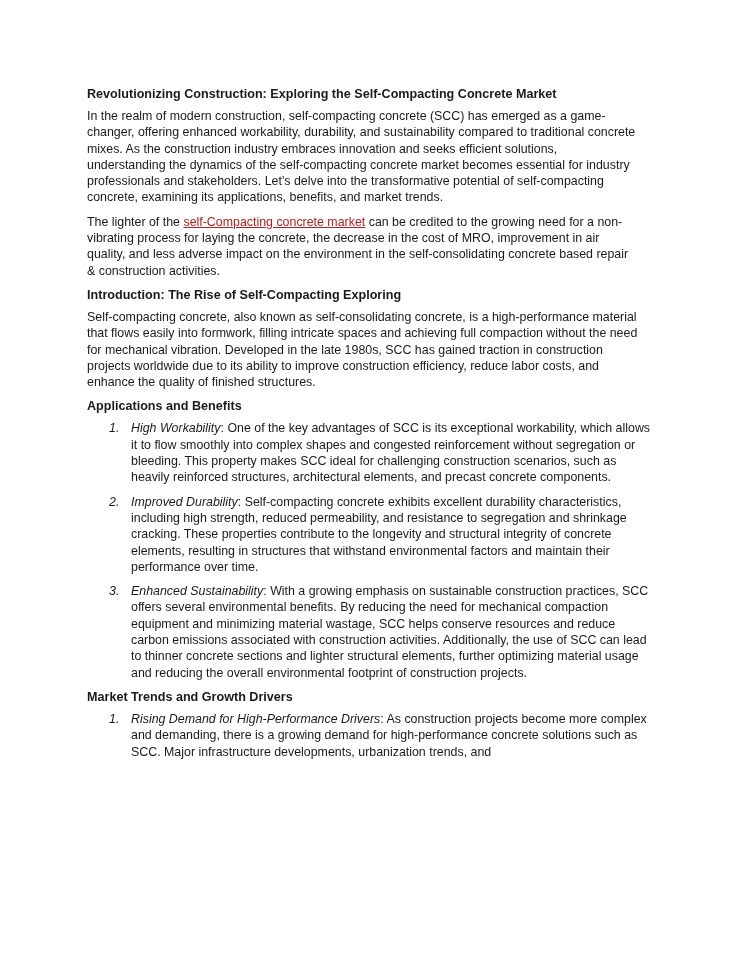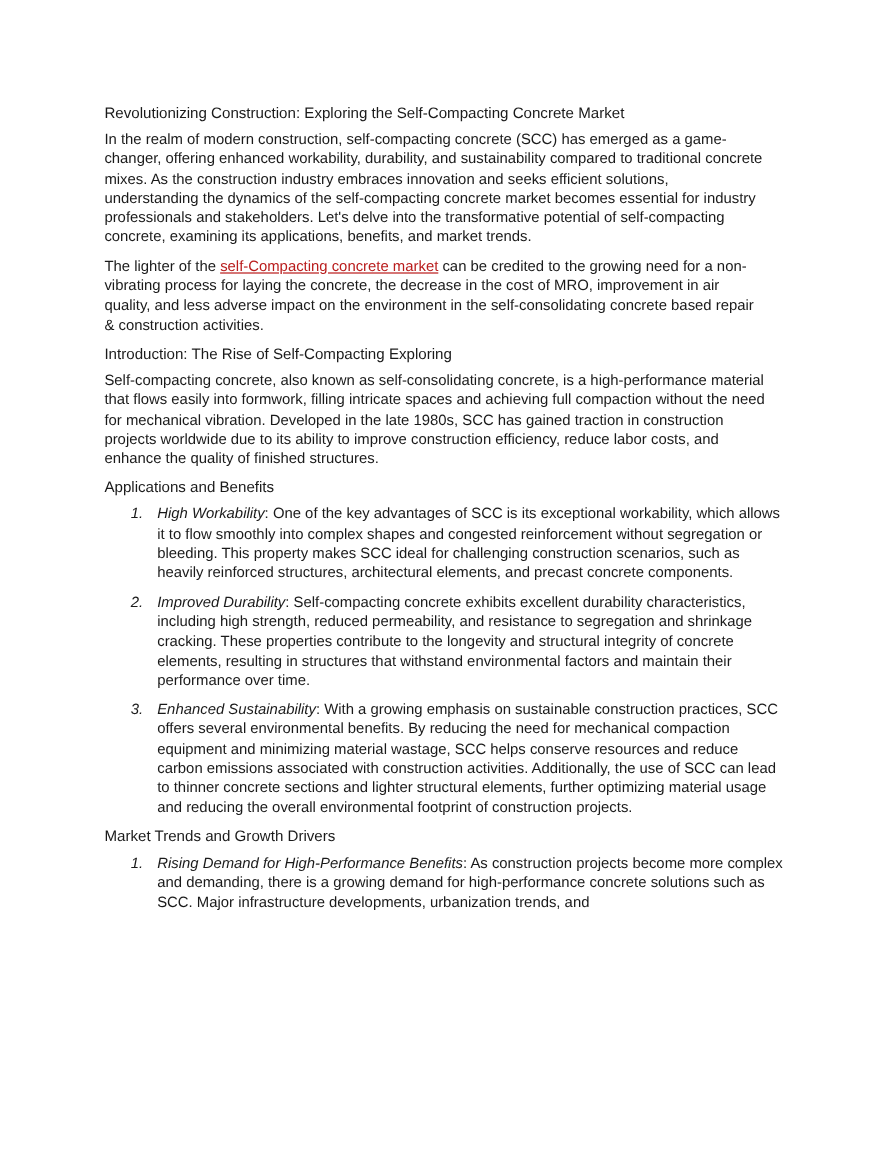--- a/index.html
+++ b/index.html
@@ -1,20 +1,20 @@
 <!DOCTYPE html>
 <html><head>
 <meta charset="utf-8">
 <style>
   html, body { margin: 0; padding: 0; background: #ffffff; }
   body { width: 741px; height: 960px; overflow: hidden; position: relative;
          font-family: "Liberation Sans", sans-serif; color: #1a1a1a; }
   .page { position: absolute; left: 87px; top: 86px; width: 568px;
           font-size: 12.4px; line-height: 16.3px; }
-  h1, h2 { font-size: 12.6px; font-weight: normal; margin: 0; line-height: 16px; }
+  h1, h2 { font-size: 12.6px; font-weight: bold; margin: 0; line-height: 16px; }
   h1 { margin-bottom: 6px; }
   h2 { margin-bottom: 6px; }
   p { margin: 0 16px 8px 0; }
   a { color: #b91c1c; text-decoration: underline; }
   .b { font-weight: bold; }
   ol { margin: 0 0 8px 0; padding: 0; list-style: none; }
   ol li { position: relative; padding-left: 44px; margin-bottom: 8px; }
   ol li .num { position: absolute; left: 22px; top: 0; font-style: italic; }
   ol li em { font-style: italic; }
 </style>
@@ -47,16 +47,16 @@
     <li>
       <span class="num">3.</span>
       <em>Enhanced Sustainability</em><span>: With a growing emphasis on sustainable construction practices, SCC offers several environmental benefits. By reducing the need for mechanical compaction equipment and minimizing material wastage, SCC helps conserve resources and reduce carbon emissions associated with construction activities. Additionally, the use of SCC can lead to thinner concrete sections and lighter structural elements, further optimizing material usage and reducing the overall environmental footprint of construction projects.</span>
     </li>
   </ol>
 
   <h2>Market Trends and Growth Drivers</h2>
   <ol>
     <li>
       <span class="num">1.</span>
-      <em>Rising Demand for High-Performance Benefits</em><span>: As construction projects become more complex and demanding, there is a growing demand for high-performance concrete solutions such as SCC. Major infrastructure developments, urbanization trends, and</span>
+      <em>Rising Demand for High-Performance Drivers</em><span>: As construction projects become more complex and demanding, there is a growing demand for high-performance concrete solutions such as SCC. Major infrastructure developments, urbanization trends, and</span>
     </li>
   </ol>
 </div>
 
 </body></html>

